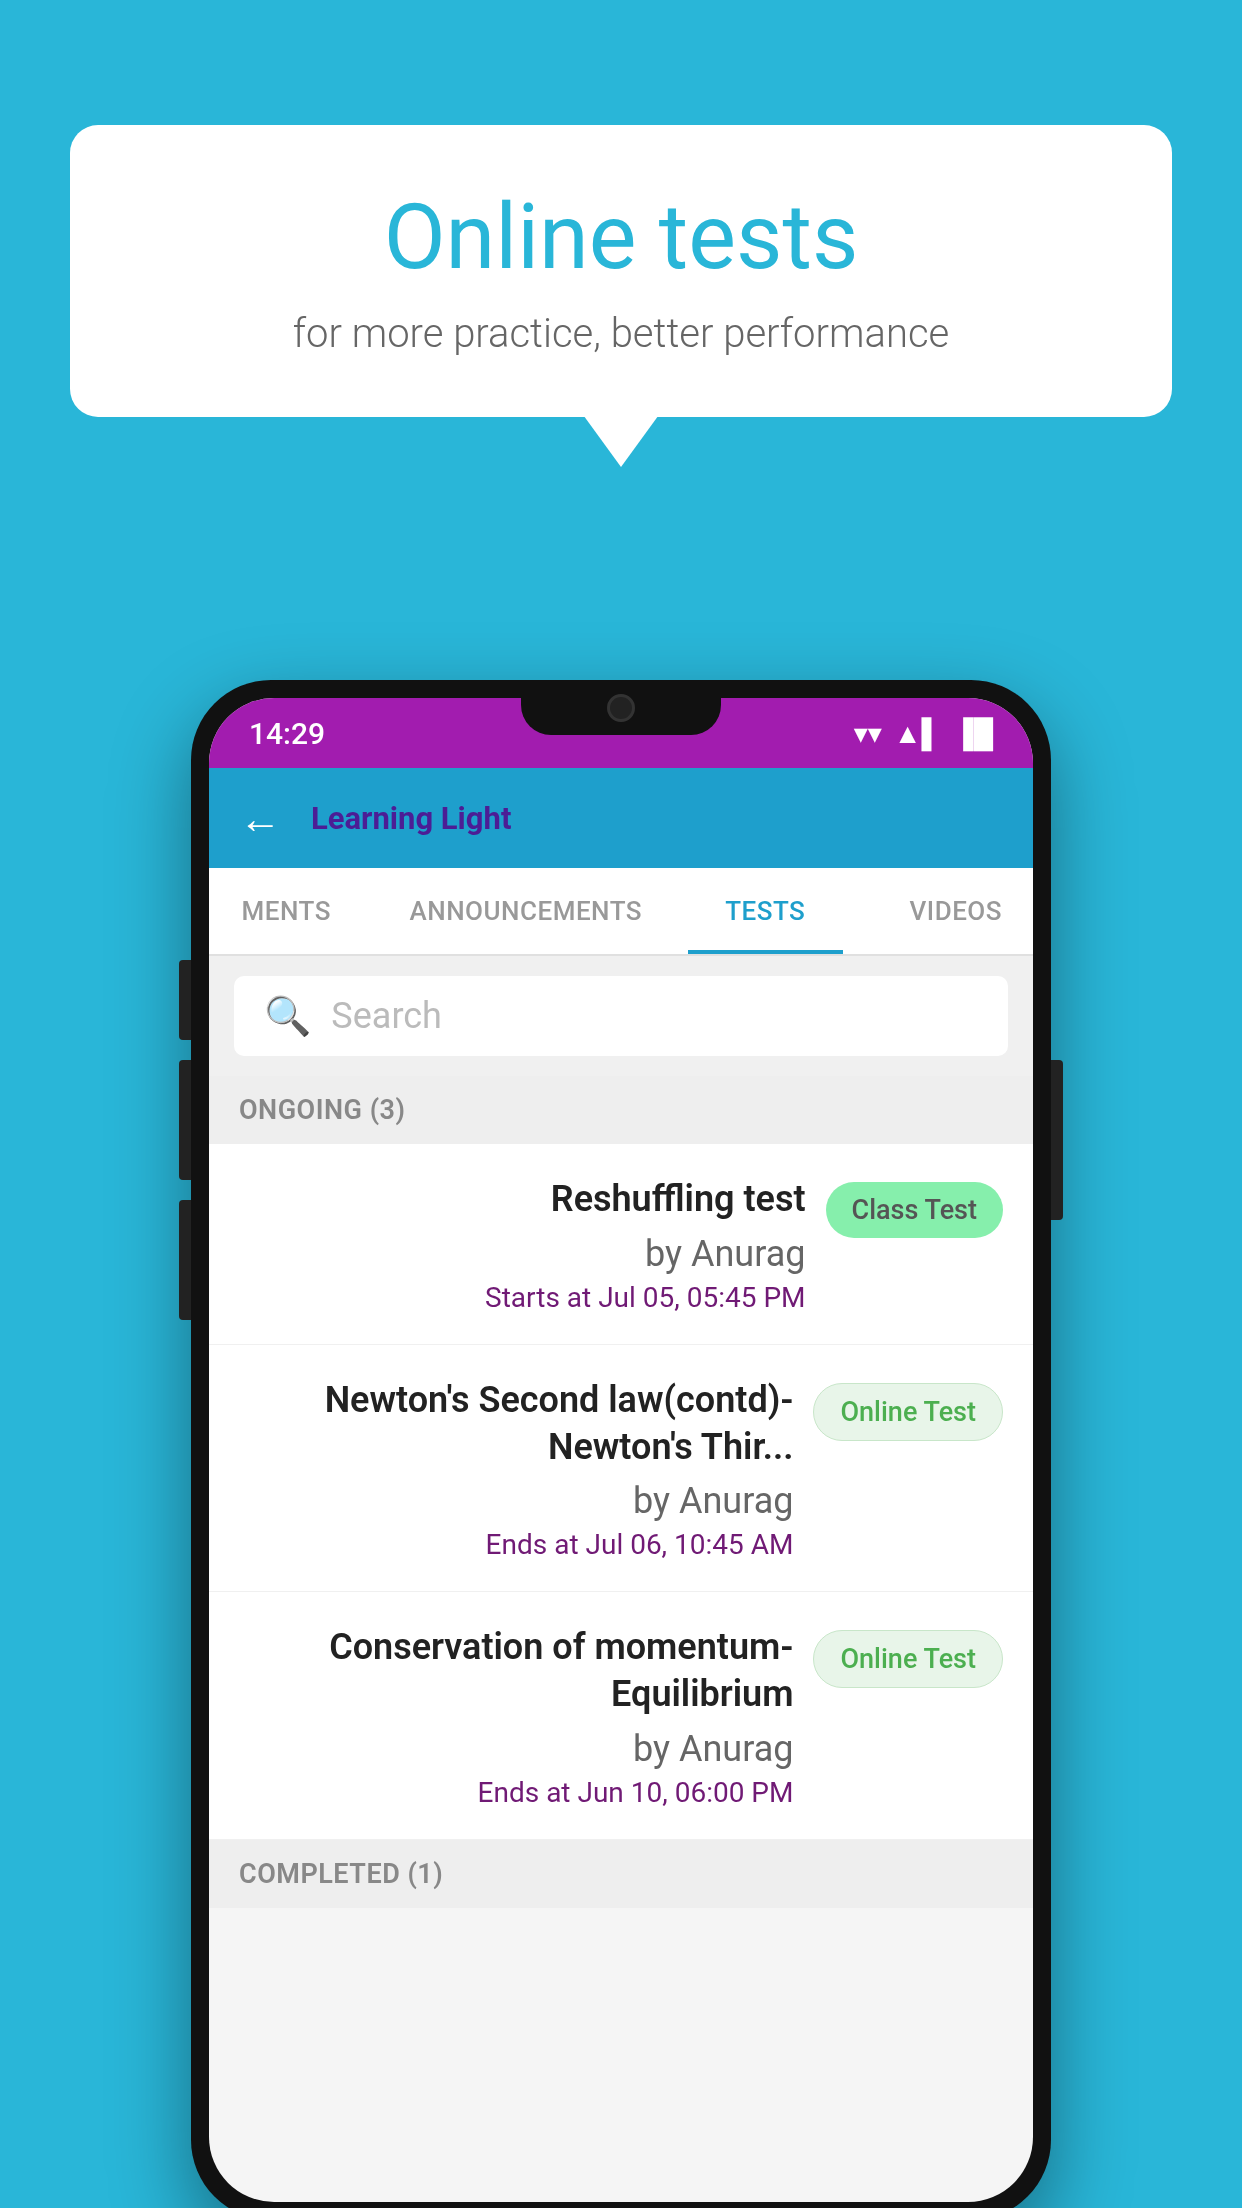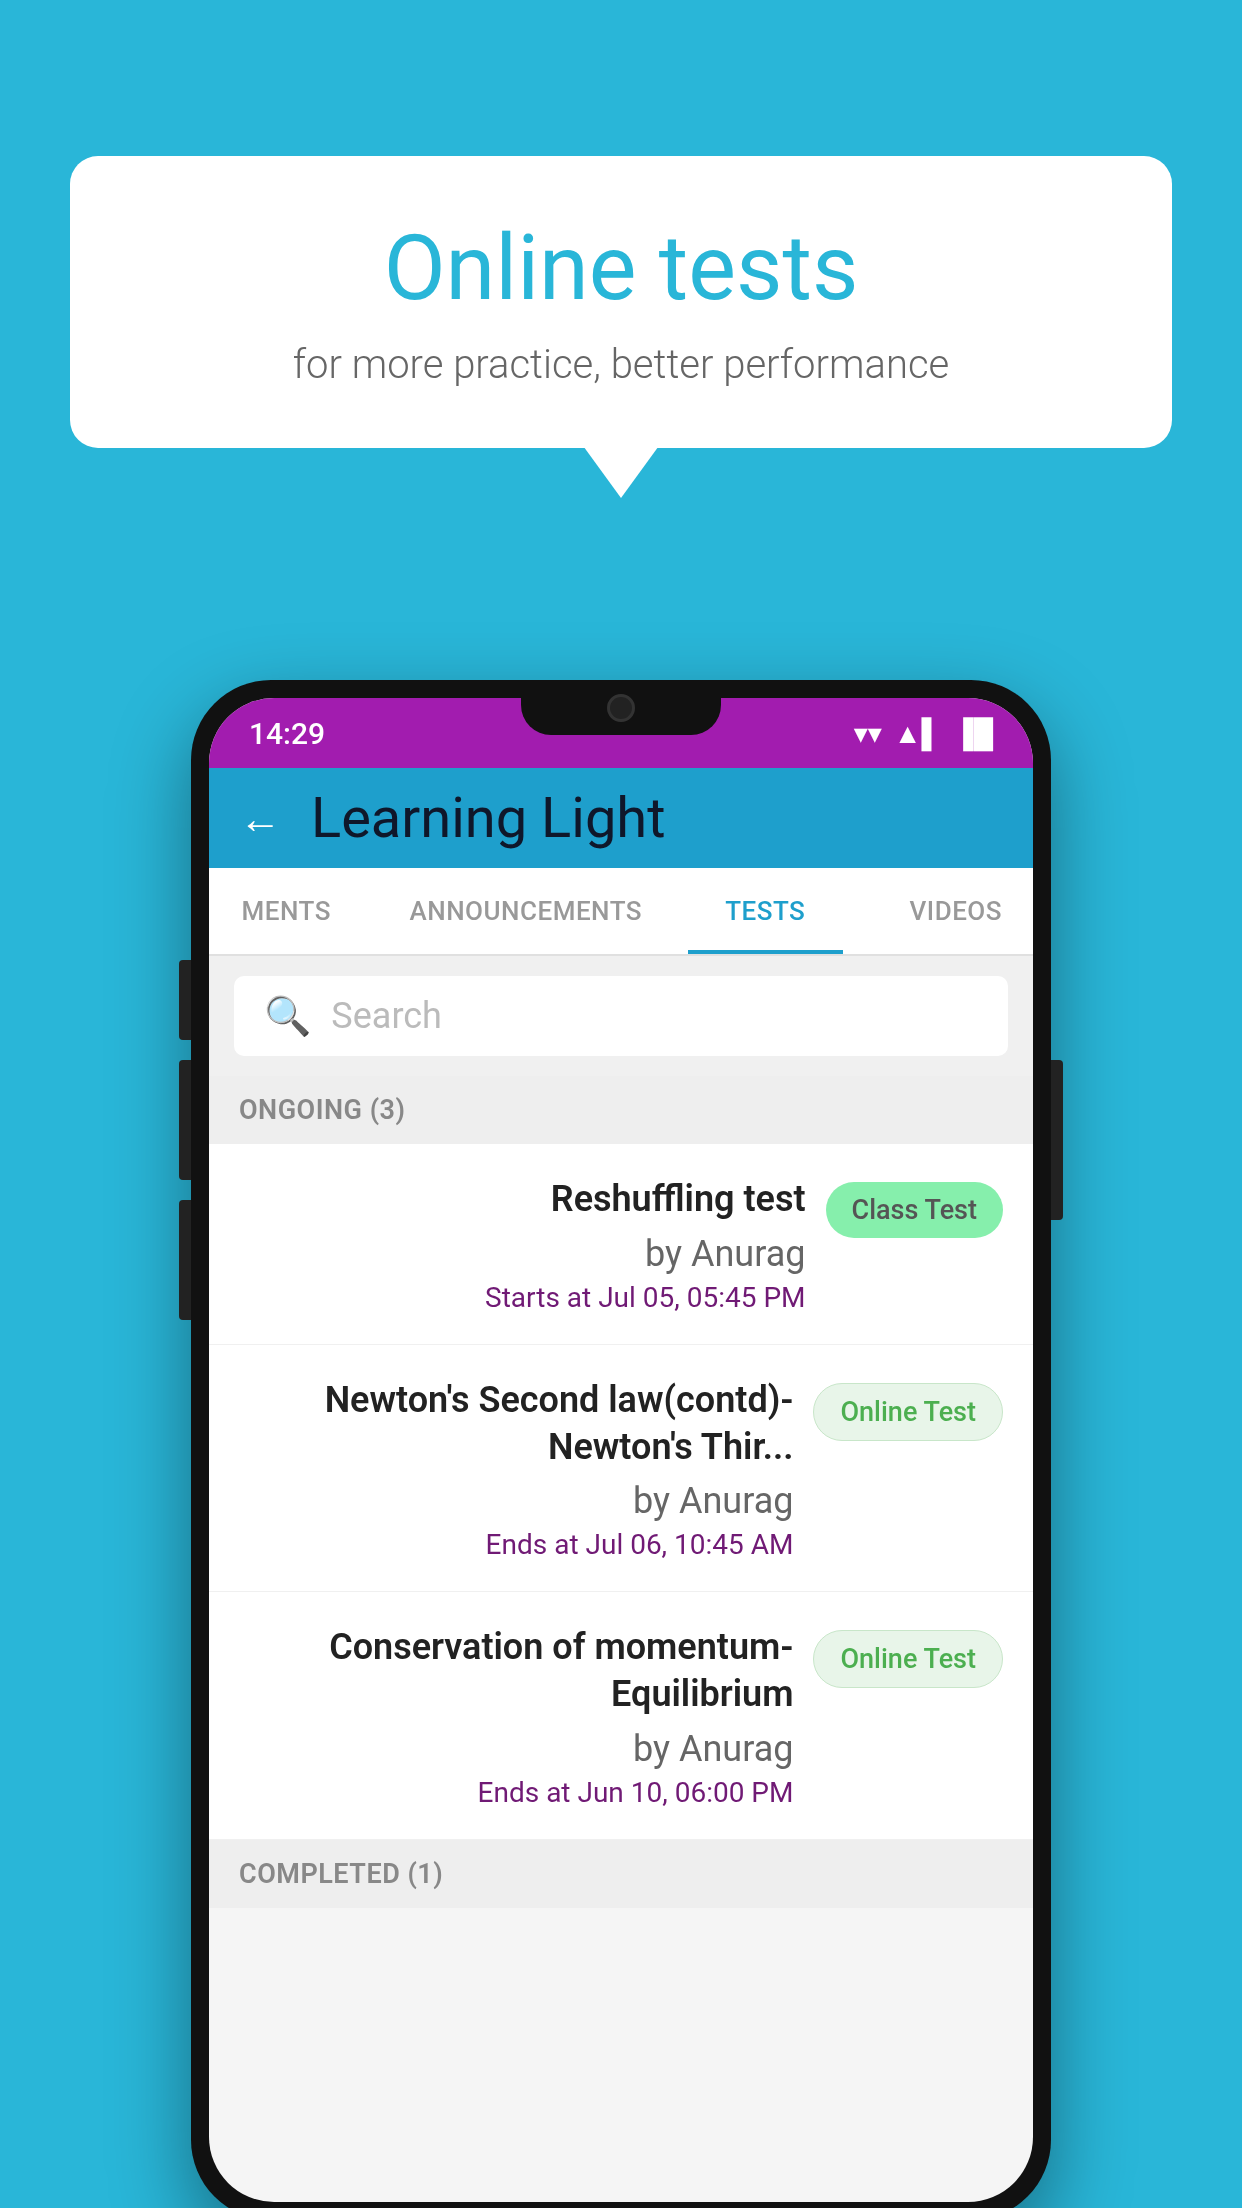--- a/index.html
+++ b/index.html
@@ -10,21 +10,21 @@
       height: 2208px;
       background-color: #29b6d8;
       font-family: 'Roboto', Arial, sans-serif;
       overflow: hidden;
       position: relative;
     }
 
     
     .speech-bubble-container {
       position: absolute;
-      top: 156px;
+      top: 125px;
       left: 70px;
       right: 70px;
     }
 
     .speech-bubble {
       background: white;
       border-radius: 28px;
       padding: 60px 80px;
       text-align: center;
       position: relative;
@@ -187,23 +187,23 @@
       gap: 30px;
     }
 
     .back-arrow {
       color: white;
       font-size: 42px;
       cursor: pointer;
     }
 
     .app-title {
-      color: #0f172a;
-      font-size: 56px;
-      font-weight: 400;
+      color: #4c1d95;
+      font-size: 31px;
+      font-weight: 700;
     }
 
     
     .tabs-container {
       background: white;
       display: flex;
       border-bottom: 2px solid #e0e0e0;
       overflow: hidden;
       gap: 36px;
     }

